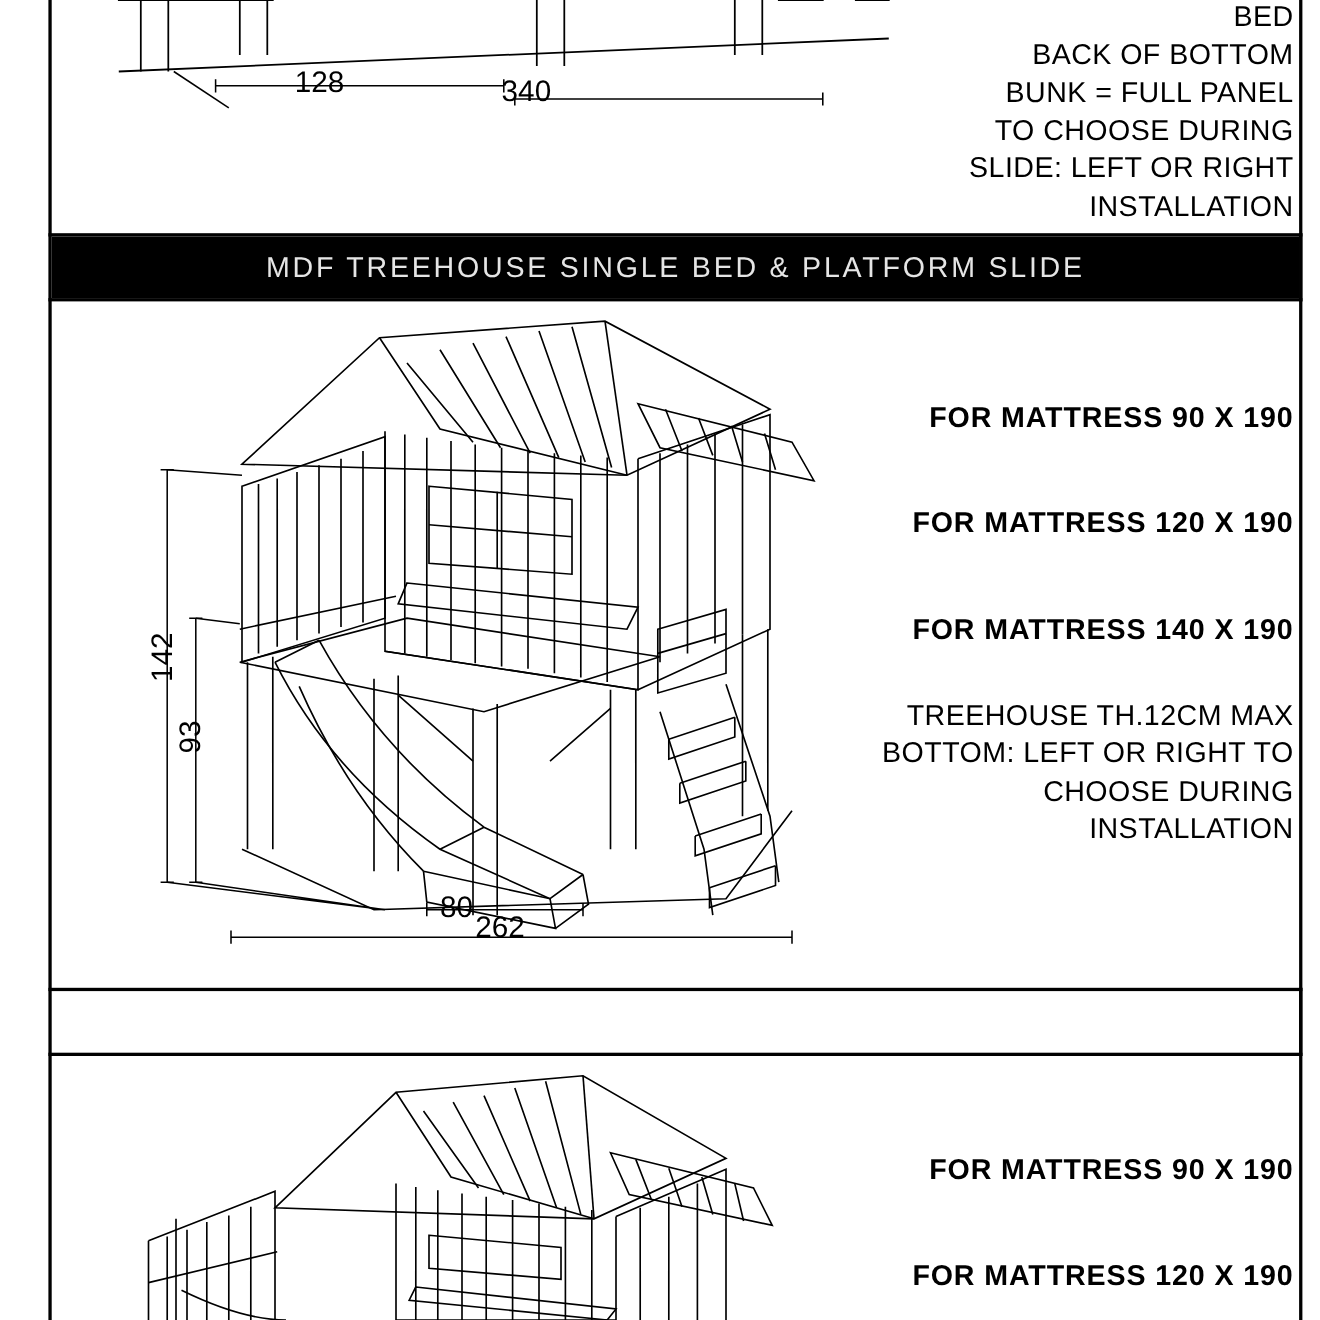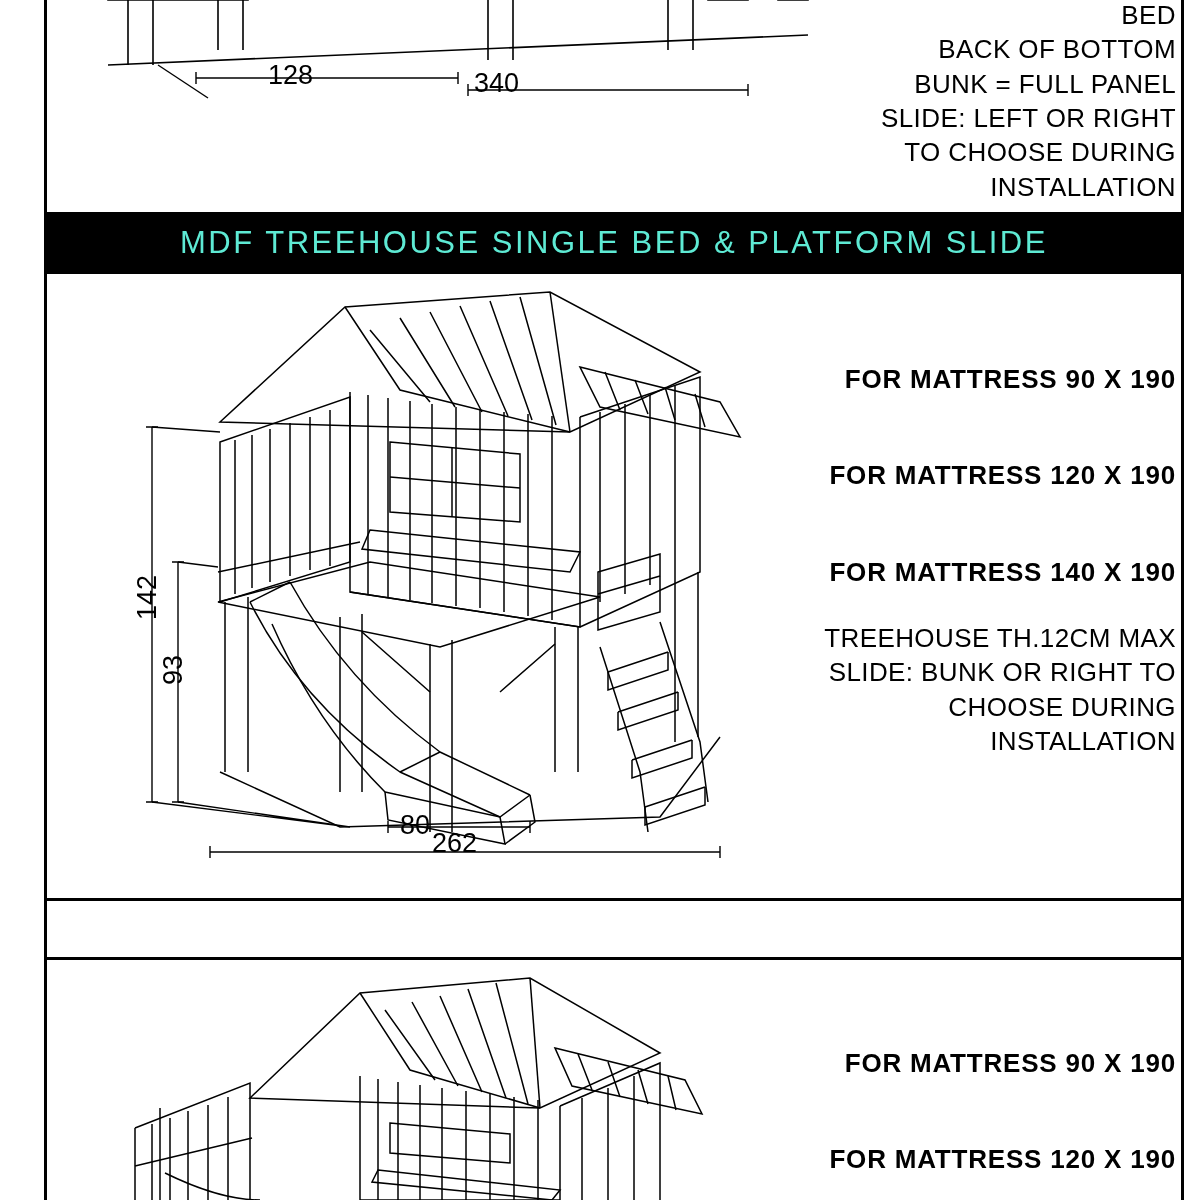--- a/index.html
+++ b/index.html
@@ -47,26 +47,26 @@
     background: #000;
   }
 
   
   .section-band {
     position: absolute;
     left: 47px;
     right: 19px;
     height: 56px;
     background: #000000;
-    color: #5eead4;
+    color: #e5e5e5;
     display: flex;
     align-items: center;
     justify-content: center;
     letter-spacing: 2.5px;
-    font-size: 31px;
+    font-size: 26px;
     font-weight: 400;
     white-space: nowrap;
   }
 
   
   .spec-col {
     position: absolute;
     right: 24px;
     width: 400px;
     text-align: right;
@@ -142,28 +142,28 @@
         <path d="M148 228 L410 228"></path>
         <path d="M148 222 L148 234 M410 222 L410 234"></path>
         <path d="M420 240 L700 240"></path>
         <path d="M420 234 L420 246 M700 234 L700 246"></path>
         <path d="M110 215 L160 248"></path>
       </g>
     </svg>
   </div>
 
   <div class="dim-label" style="left:268px; top:60px;">128</div>
-  <div class="dim-label" style="left:474px; top:68px;">340</div>
+  <div class="dim-label" style="left:456px; top:68px;">340</div>
 
   <div class="spec-col" style="top:-2px;">
     <div class="spec-line">BED</div>
     <div class="spec-line">BACK OF BOTTOM</div>
     <div class="spec-line">BUNK = FULL PANEL</div>
+    <div class="spec-line">TO CHOOSE DURING</div>
     <div class="spec-line">SLIDE: LEFT OR RIGHT</div>
-    <div class="spec-line">TO CHOOSE DURING</div>
     <div class="spec-line">INSTALLATION</div>
   </div>
 
   <div class="hrule" style="top:212px;"></div>
 
   <div class="section-band" style="top:215px;">MDF TREEHOUSE SINGLE BED &amp; PLATFORM SLIDE</div>
   <div class="tick-right" style="right:16px; top:212px; height:62px;"></div>
   <div class="hrule" style="top:271px;"></div>
 
   <div class="drawing" style="left:100px; top:272px; width:700px; height:620px;">
@@ -248,23 +248,23 @@
   </div>
 
   <div class="dim-label vert" style="left:132px; top:620px;">142</div>
   <div class="dim-label vert" style="left:158px; top:685px;">93</div>
   <div class="dim-label" style="left:400px; top:810px;">80</div>
   <div class="dim-label" style="left:432px; top:828px;">262</div>
 
   <div class="spec-col" style="top:362px;">
     <div class="spec-line bold spec-block" style="margin-bottom:62px;">FOR MATTRESS  90 X 190</div>
     <div class="spec-line bold spec-block" style="margin-bottom:62px;">FOR MATTRESS 120 X 190</div>
-    <div class="spec-line bold spec-block" style="margin-bottom:32px;">FOR MATTRESS 140 X 190</div>
+    <div class="spec-line bold spec-block" style="margin-bottom:44px;">FOR MATTRESS 140 X 190</div>
     <div class="spec-line">TREEHOUSE TH.12CM MAX</div>
-    <div class="spec-line">SLIDE: BUNK OR RIGHT TO</div>
+    <div class="spec-line">BOTTOM: LEFT OR RIGHT TO</div>
     <div class="spec-line">CHOOSE DURING</div>
     <div class="spec-line">INSTALLATION</div>
   </div>
 
   <div class="hrule" style="top:898px;"></div>
 
   <div class="tick-right" style="right:16px; top:898px; height:62px;"></div>
   <div class="hrule" style="top:957px;"></div>
 
   <div class="drawing" style="left:60px; top:958px; width:740px; height:242px;">

